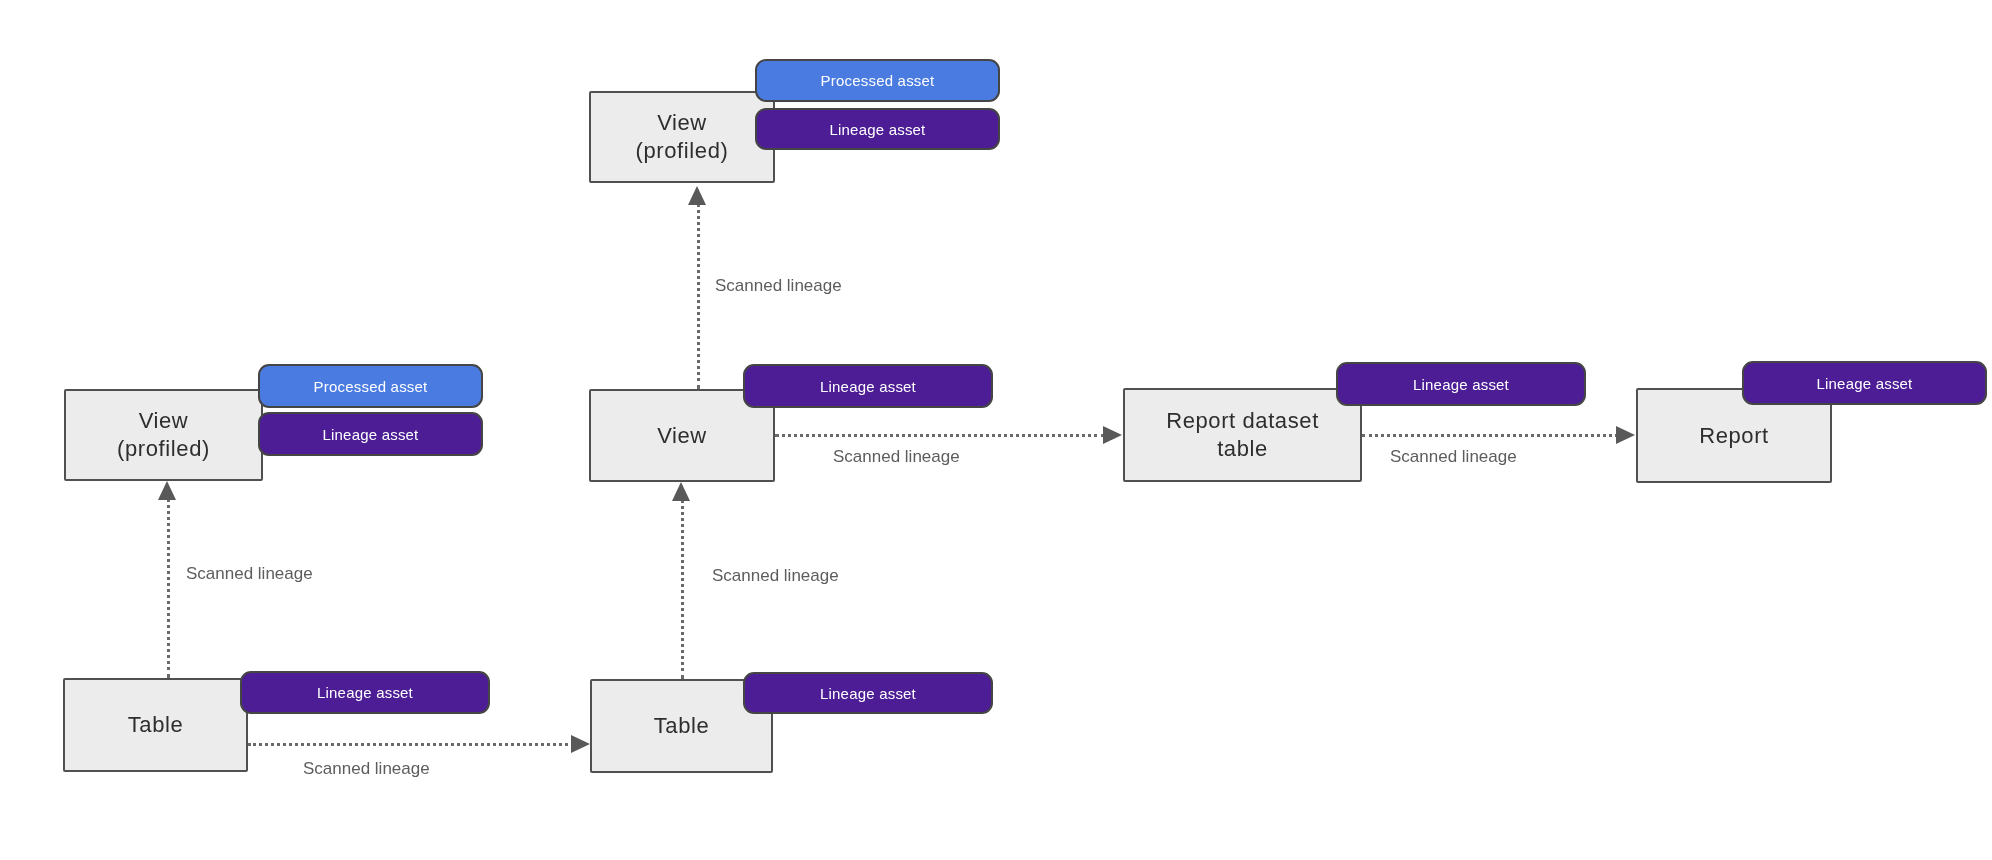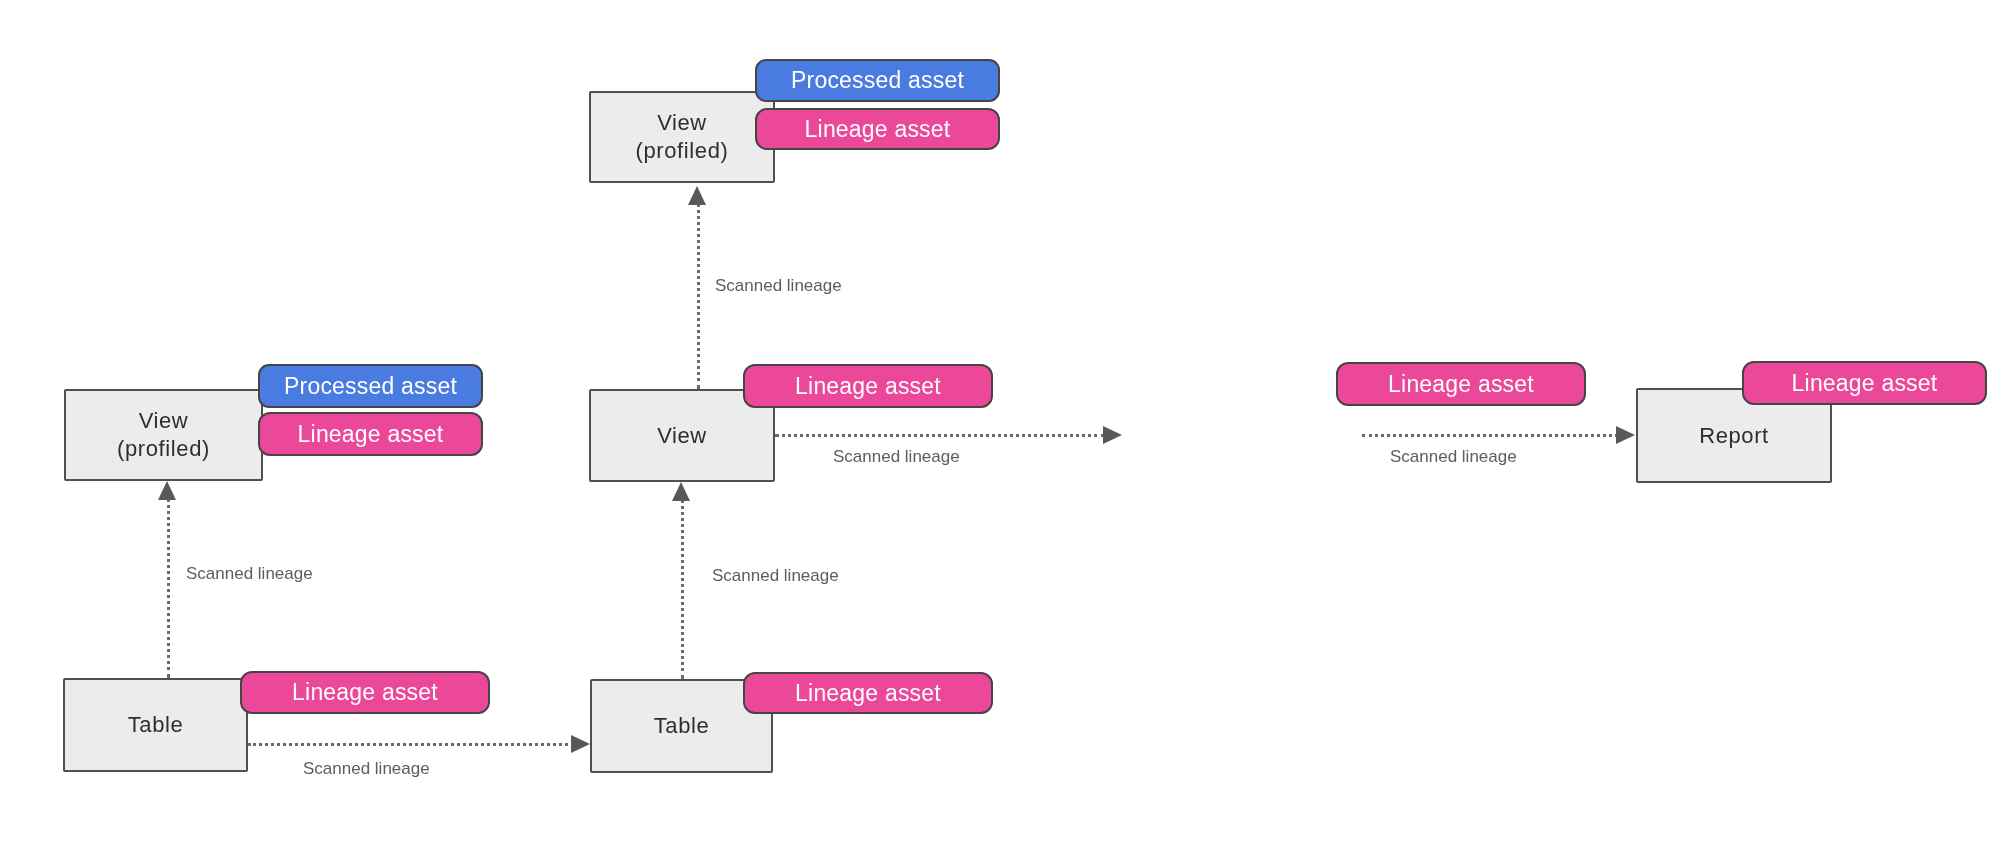--- a/index.html
+++ b/index.html
@@ -35,25 +35,25 @@
   
   .badge {
     position: absolute;
     border: 2.5px solid #454545;
     border-radius: 11px;
     display: flex;
     align-items: center;
     justify-content: center;
     box-sizing: border-box;
     color: #ffffff;
-    font-size: 23px;
+    font-size: 15px;
     letter-spacing: 0.2px;
   }
   .badge.blue  { background: #4A7BE0; }
-  .badge.orange{ background: #ec4899; border-radius: 12px; }
+  .badge.orange{ background: #4c1d95; }
 
   
   .edge-h { position: absolute; border-top: 3px dotted #6a6a6a; }
   .edge-v { position: absolute; border-left: 3px dotted #6a6a6a; }
   .arrow-right {
     position: absolute; width: 0; height: 0;
     border-top: 9px solid transparent;
     border-bottom: 9px solid transparent;
     border-left: 19px solid #595959;
   }
@@ -146,20 +146,24 @@
     <span class="node-label">View
 (profiled)</span>
   </div>
   <div class="node" id="n1">
     <span class="node-label">View
 (profiled)</span>
   </div>
   <div class="node" id="n2">
     <span class="node-label">View</span>
   </div>
+  <div class="node" id="n3">
+    <span class="node-label">Report dataset
+table</span>
+  </div>
   <div class="node" id="n4">
     <span class="node-label">Report</span>
   </div>
   <div class="node" id="n5">
     <span class="node-label">Table</span>
   </div>
   <div class="node" id="n6">
     <span class="node-label">Table</span>
   </div>
 

